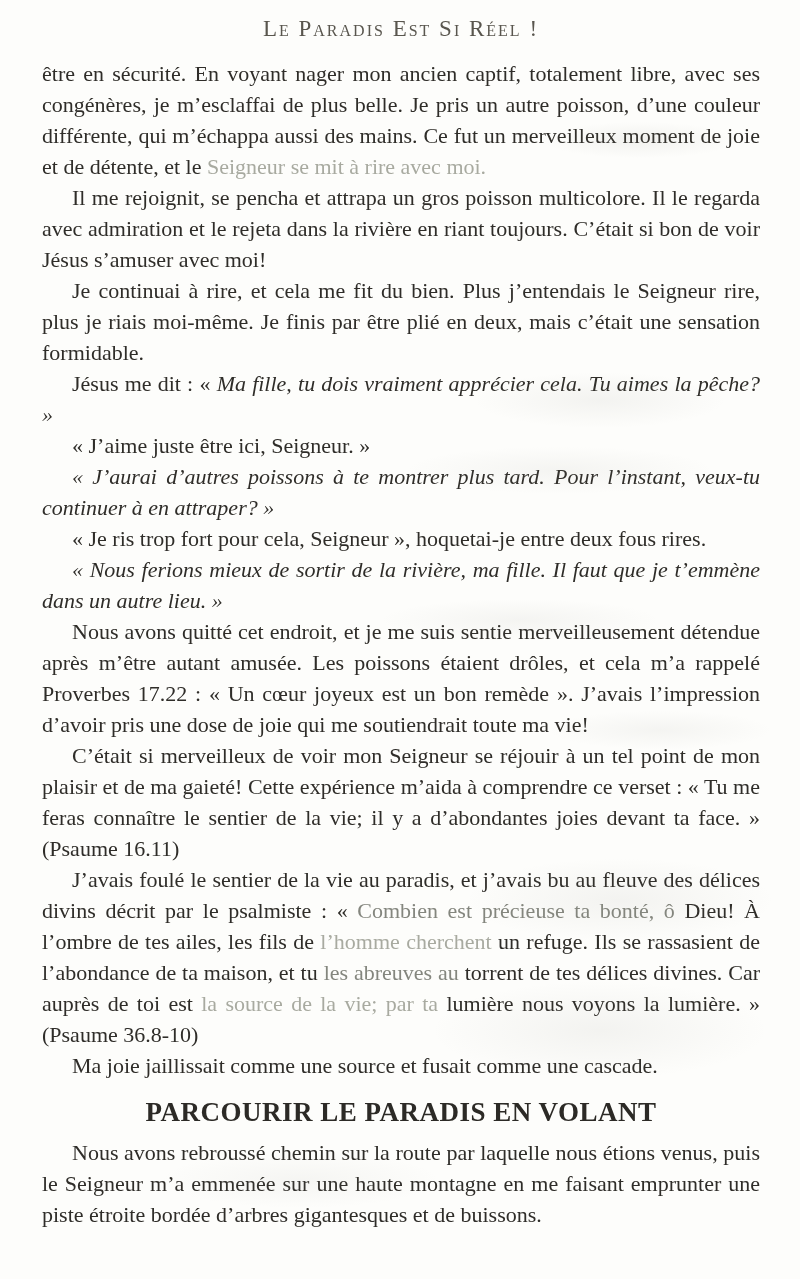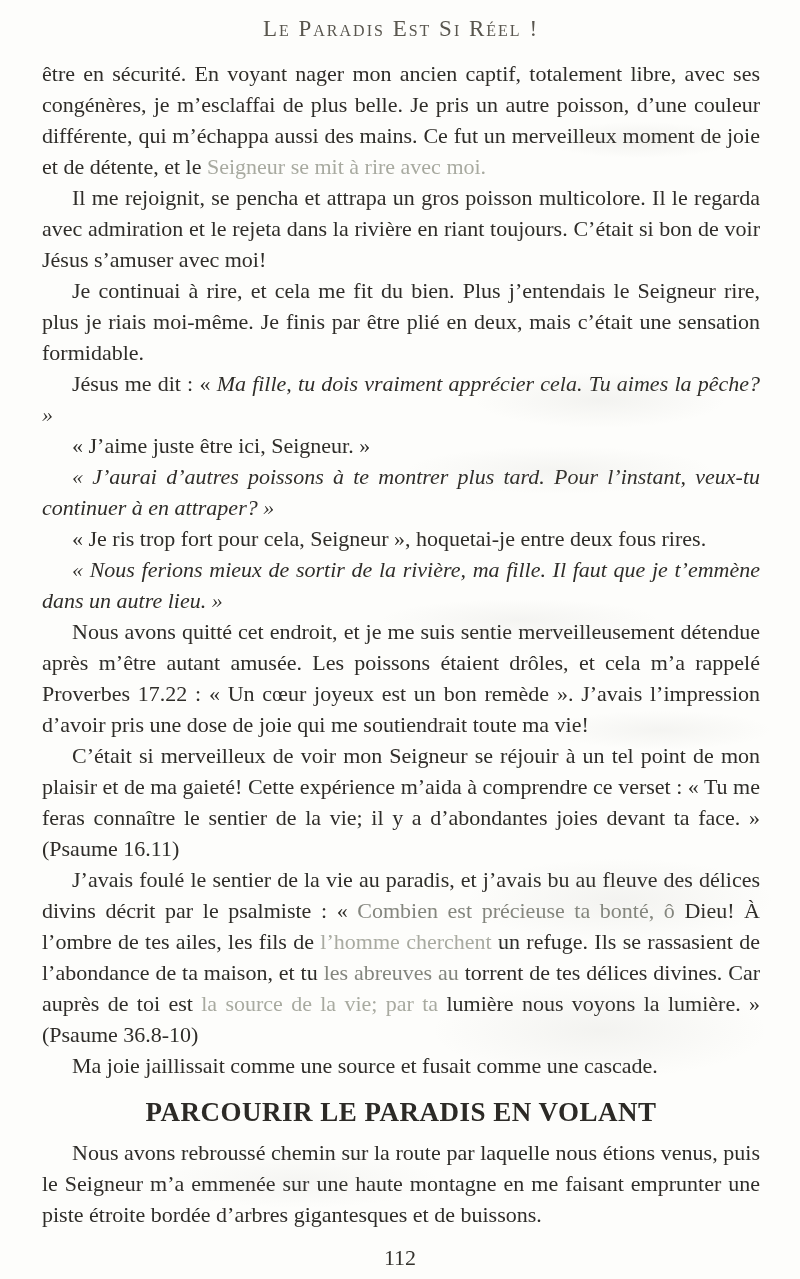--- a/index.html
+++ b/index.html
@@ -97,14 +97,13 @@
 
     <p class="par"><span>J’avais foulé le sentier de la vie au paradis, et j’avais bu au fleuve des délices divins décrit par le psalmiste : « </span><span class="dim">Combien est précieuse ta bonté, ô </span><span>Dieu! À l’ombre de tes ailes, les fils de </span><span class="faded">l’homme cherchent</span><span> un refuge. Ils se rassasient de l’abondance de ta maison, et tu </span><span class="dim">les abreuves au</span><span> torrent de tes délices divines. Car auprès de toi est </span><span class="faded">la source de la vie; par ta</span><span> lumière nous voyons la lumière. » (Psaume 36.8-10)</span></p>
 
     <p class="par"><span>Ma joie jaillissait comme une source et fusait comme une cascade.</span></p>
 
     <h2 class="section-heading">PARCOURIR LE PARADIS EN VOLANT</h2>
 
     <p class="par"><span>Nous avons rebroussé chemin sur la route par laquelle nous étions venus, puis le Seigneur m’a emmenée sur une haute montagne en me faisant emprunter une piste étroite bordée d’arbres gigantesques et de buissons.</span></p>
   </section>
 
-  <footer class="page-number">112</footer>
 </main>
 
 </body></html>

